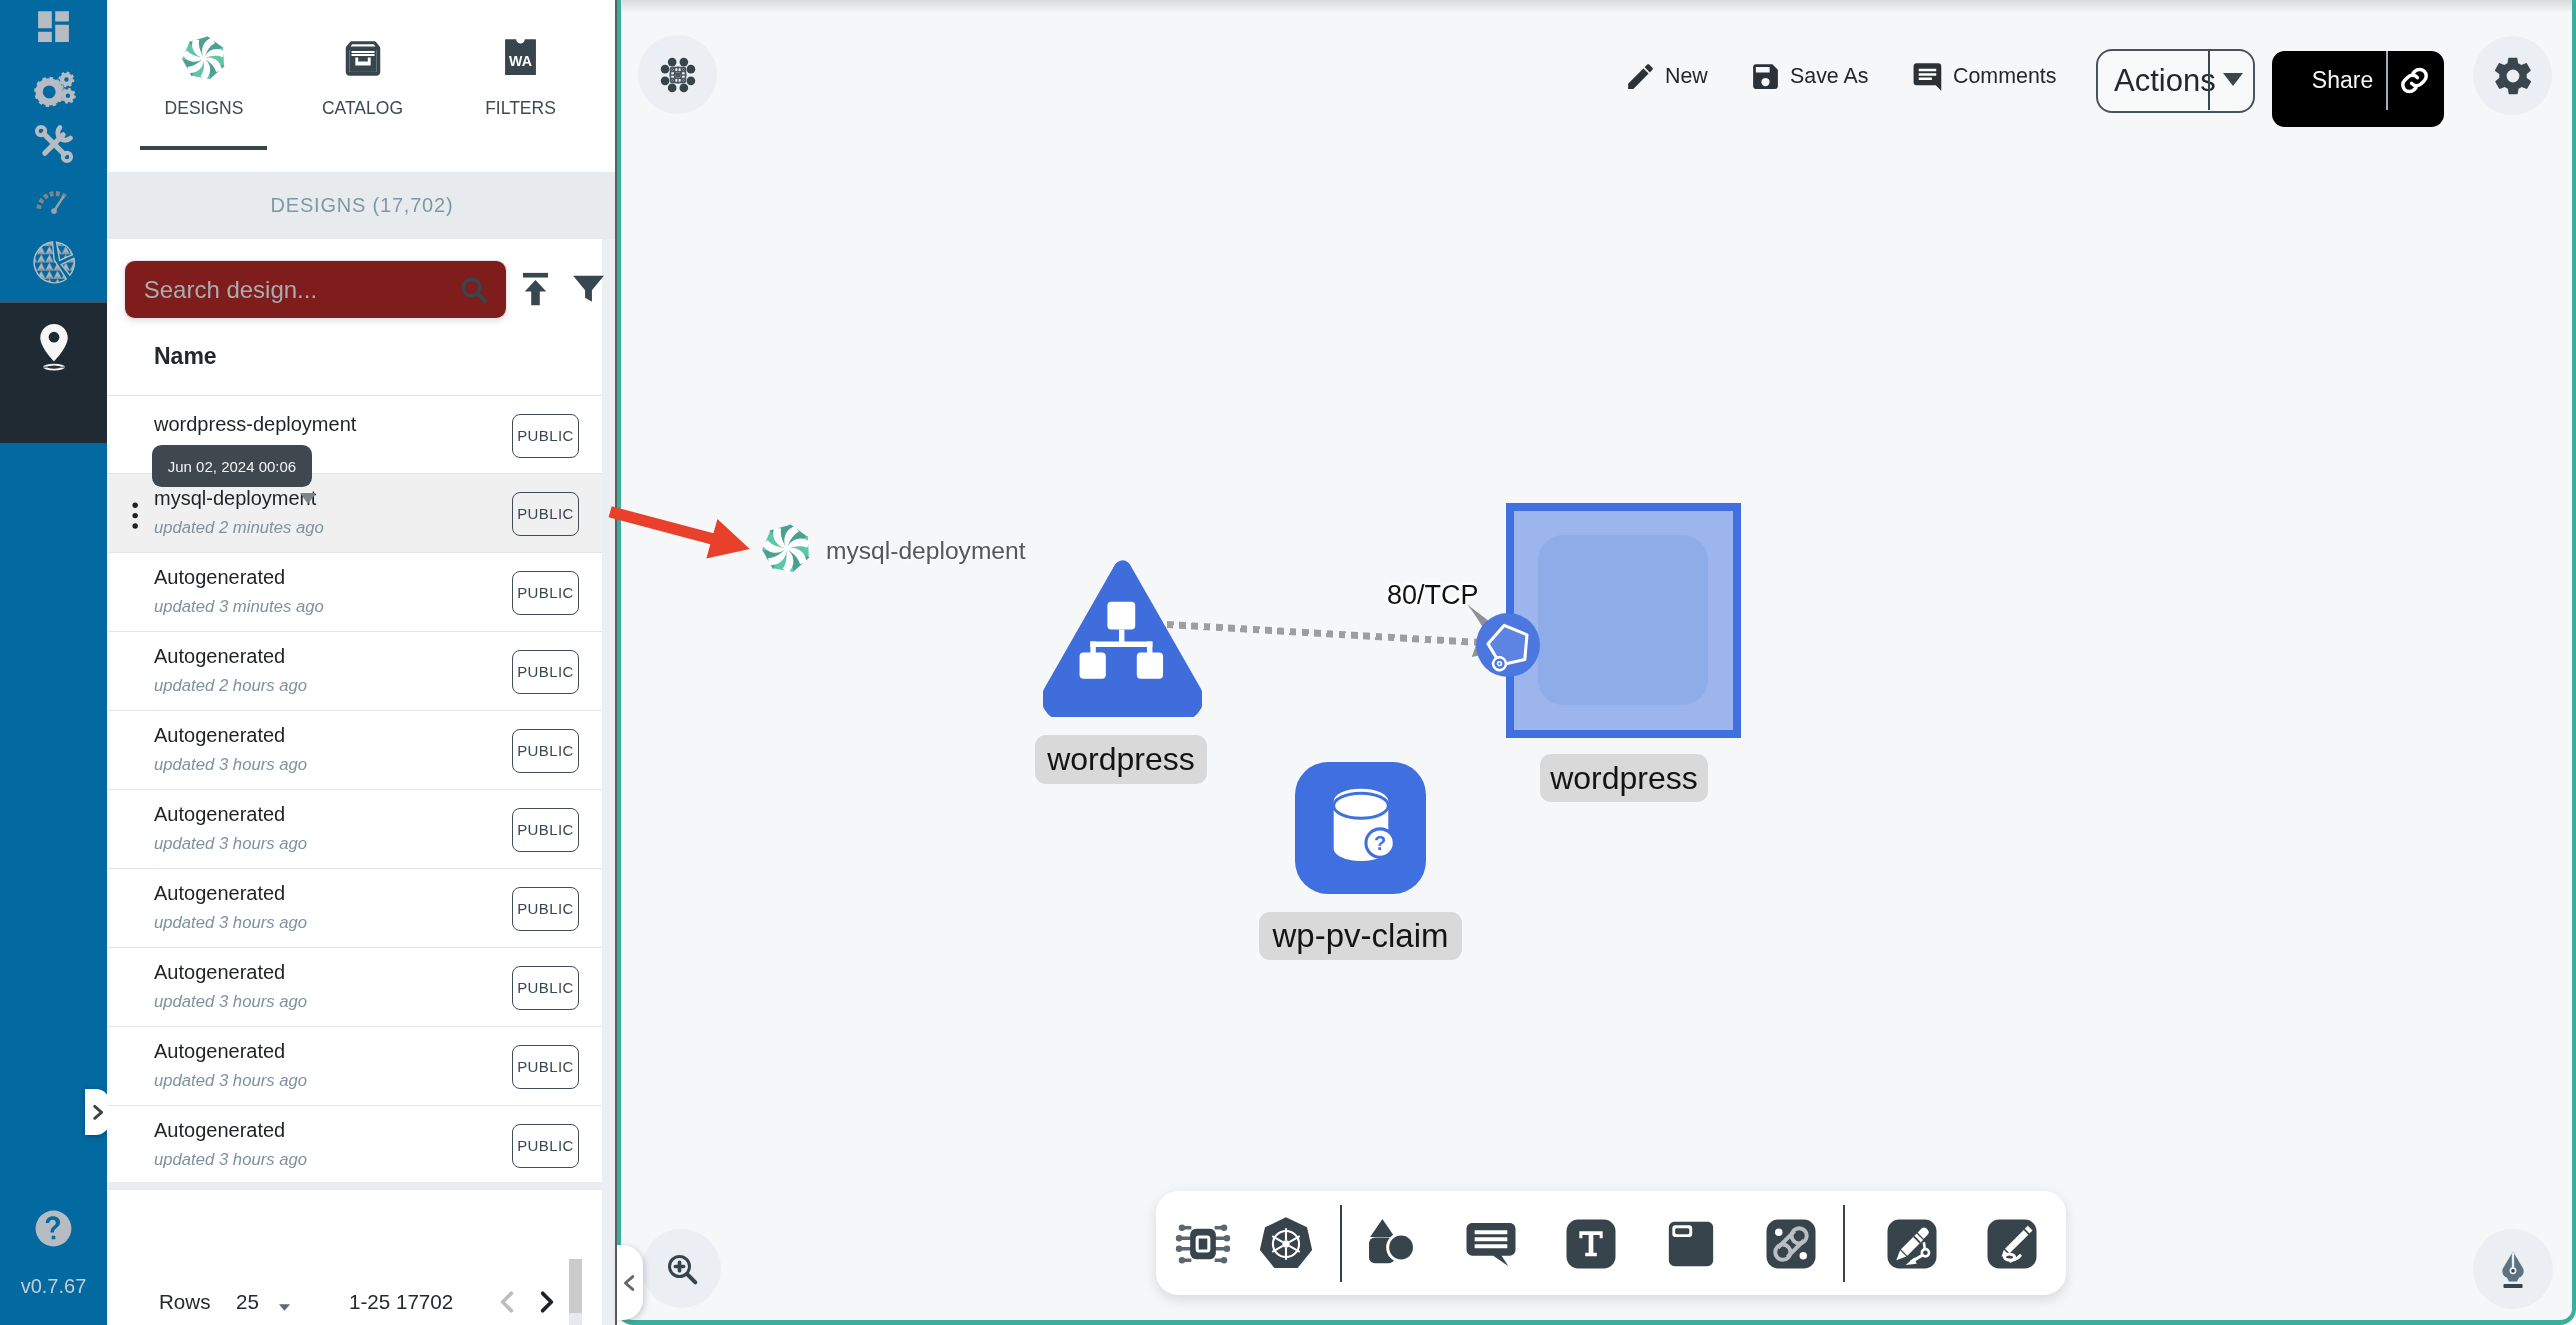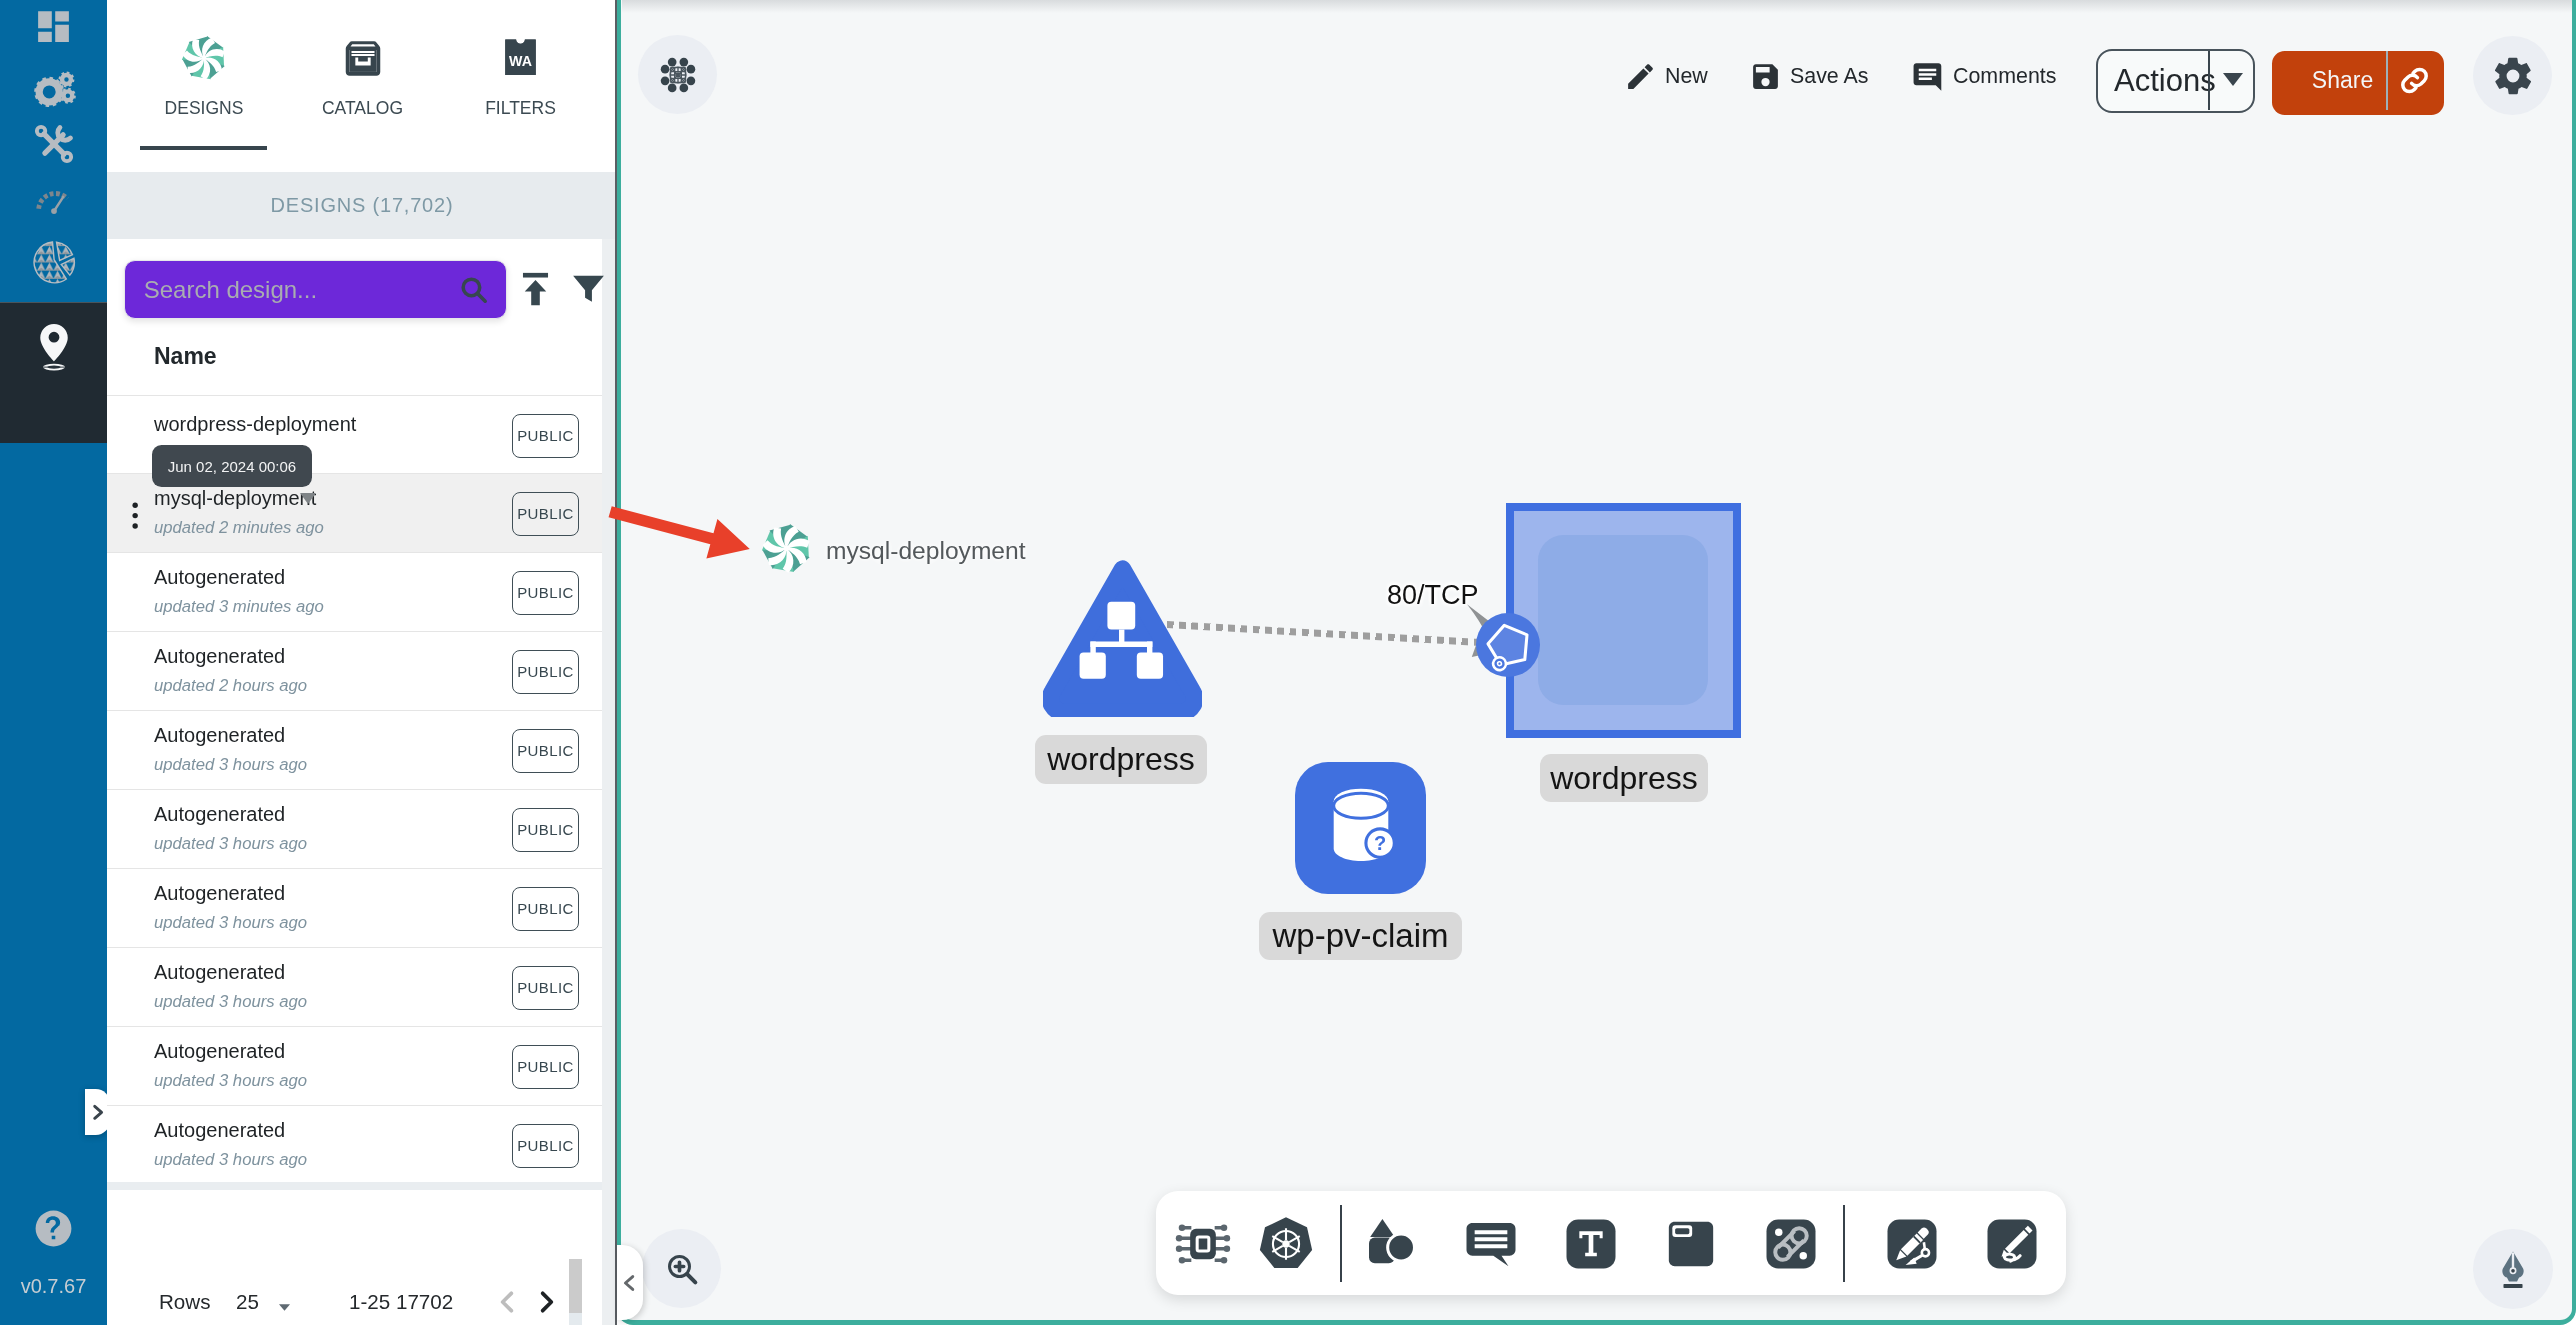--- a/index.html
+++ b/index.html
@@ -17,21 +17,21 @@
   #sidetab { position:absolute; left:85px; top:1089px; width:25.4px; height:46px; background:#fff; border-radius:0 14.3px 14.3px 0; box-shadow:0 1.6px 6.4px rgba(0,0,0,.25); display:flex; align-items:center; justify-content:center; }
 
   
   #panel { position:absolute; left:107px; top:0; width:510px; height:1325px; background:#fff; }
   #panel .gutter { position:absolute; right:0px; top:239px; width:15px; height:1086px; background:#ECEFF1; }
   .tab { position:absolute; top:29px; width:159px; text-align:center; }
   .tab .ticon { height:51px; display:flex; align-items:flex-end; justify-content:center; }
   .tab .tlabel { margin-top:17.5px; font-size:17.5px; letter-spacing:0px; color:#3C4A52; }
   #tabline { position:absolute; left:33px; top:146px; width:127px; height:4px; background:#37454D; }
   #designs-count { position:absolute; left:0; top:172px; width:510px; height:67px; background:#E7EBEE; color:#7E99A5; font-size:20px; letter-spacing:0.8px; display:flex; align-items:center; justify-content:center; }
-  #searchbox { position:absolute; left:16.7px; top:260px; width:383px; height:59px; background:#6d28d9; border:1.6px solid #E6E8E9; border-radius:11px; box-shadow:0 2.4px 6.4px rgba(0,0,0,.10); display:flex; align-items:center; }
+  #searchbox { position:absolute; left:16.7px; top:260px; width:383px; height:59px; background:#7f1d1d; border:1.6px solid #E6E8E9; border-radius:11px; box-shadow:0 2.4px 6.4px rgba(0,0,0,.10); display:flex; align-items:center; }
   #searchbox .ph { color:#A9ADB0; font-size:24px; margin-left:19px; flex:1; }
   #namehdr { position:absolute; left:47px; top:343px; font-size:23px; font-weight:bold; color:#22282C; }
   #rows { position:absolute; left:0; top:395px; width:495px; }
   .row { position:relative; width:495px; height:79px; border-bottom:0.8px solid #E5E5E5; }
   .row.first { border-top:0.8px solid #E5E5E5; }
   .row .nm { position:absolute; left:47px; top:12.7px; font-size:20px; color:#1F2326; }
   .row .sub { position:absolute; left:47px; top:44px; font-size:16.7px; font-style:italic; color:#7E929E; }
   .row .chip { position:absolute; right:23px; top:17.5px; width:67px; height:44px; border:1.6px solid #3F4E56; border-radius:8px; color:#37474F; font-size:15px; letter-spacing:0.4px; display:flex; align-items:center; justify-content:center; }
   .row.hov { background:#F0F0F0; }
   .row.r1 .nm { top:16.7px; }
@@ -47,21 +47,21 @@
   #canvas-topshadow { position:absolute; left:622px; top:0; width:1950px; height:12.7px; background:linear-gradient(rgba(150,155,160,0.30), rgba(245,247,248,0)); }
   #canvas-darkline { position:absolute; left:615px; top:0; width:1.6px; height:1325px; background:#5A5E63; }
   .circbtn { position:absolute; border-radius:50%; background:#EBEEF3; display:flex; align-items:center; justify-content:center; }
   .toplabel { font-size:21.4px; color:#23282C; }
   .topitem { position:absolute; top:48px; height:56px; display:flex; align-items:center; gap:8px; }
 
   #actionsbtn { position:absolute; left:2096px; top:49px; width:159px; height:64px; border:2.4px solid #48535B; border-radius:16px; background:#F8FAFA; display:flex; align-items:center; }
   #actionsbtn .alabel { font-size:31px; color:#23282C; margin-left:16px; }
   #actionsbtn .adiv { position:absolute; left:110px; top:0; width:2.4px; height:59px; background:#3A454D; }
   #actionsbtn .acaret { position:absolute; left:125px; top:22px; width:0; height:0; border-left:10.3px solid transparent; border-right:10.3px solid transparent; border-top:13.5px solid #3A454D; }
-  #sharebtn { position:absolute; left:2272px; top:51px; width:172px; height:64px; background:#c2410c; border-radius:12.7px;padding-left:42px; }
+  #sharebtn { position:absolute; left:2272px; top:51px; width:172px; height:76px; background:#000000; border-radius:12.7px;padding-left:42px; }
   #sharebtn .slabel { position:absolute; left:27px; top:0; width:87px; height:59px; color:#F4F6F7; font-size:23px; font-weight:300; display:flex; align-items:center; justify-content:center; }
   #sharebtn .sdiv { position:absolute; left:114px; top:0px; width:1.6px; height:59px; background:#9EB0B9; }
 
   
   #tri-node { position:absolute; left:1043px; top:558px; }
   .nlabel { position:absolute; background:#D9D9D9; border-radius:11px; color:#141414; font-size:32px; display:flex; align-items:center; justify-content:center; }
   #sq-node { position:absolute; left:1506px; top:503px; width:235px; height:235px; background:#9DB5ED; border:8.7px solid #3F6FE0; }
   #sq-node .inner { position:absolute; left:24px; top:24px; width:170px; height:170px; background:#8EACE7; border-radius:25.4px; }
   #pvc-node { position:absolute; left:1295px; top:762px; width:131px; height:132px; background:#4070DF; border-radius:33px; display:flex; align-items:center; justify-content:center; }
   #edge { position:absolute; left:1167px; top:621px; width:340px; height:6.7px; background:repeating-linear-gradient(90deg,#9E9E9E 0 6.7px,transparent 6.7px 12.3px); transform:rotate(3.3deg); transform-origin:0 0; }

